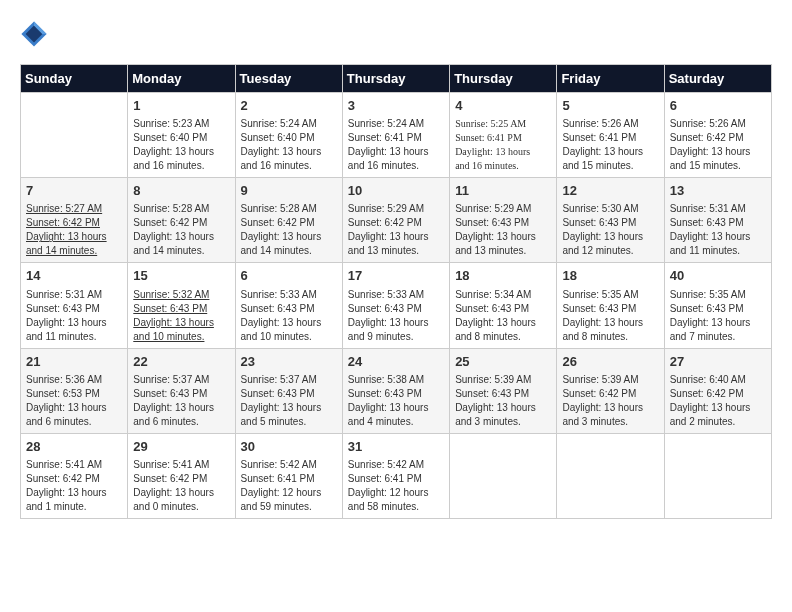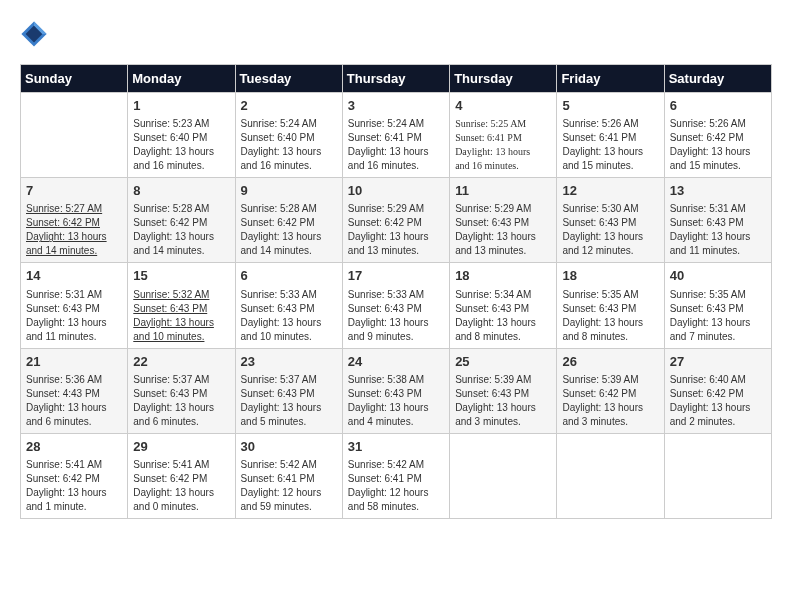--- a/index.html
+++ b/index.html
@@ -267,21 +267,21 @@
           <div class="day-info" style="white-space: pre-line;">Sunrise: 5:35 AM
 Sunset: 6:43 PM
 Daylight: 13 hours
 and 7 minutes.</div>
         </td>
       </tr>
       <tr>
         <td>
           <span class="day-num">21</span>
           <div class="day-info" style="white-space: pre-line;">Sunrise: 5:36 AM
-Sunset: 4:43 PM
+Sunset: 6:53 PM
 Daylight: 13 hours
 and 6 minutes.</div>
         </td>
         <td>
           <span class="day-num">22</span>
           <div class="day-info" style="white-space: pre-line;">Sunrise: 5:37 AM
 Sunset: 6:43 PM
 Daylight: 13 hours
 and 6 minutes.</div>
         </td>

